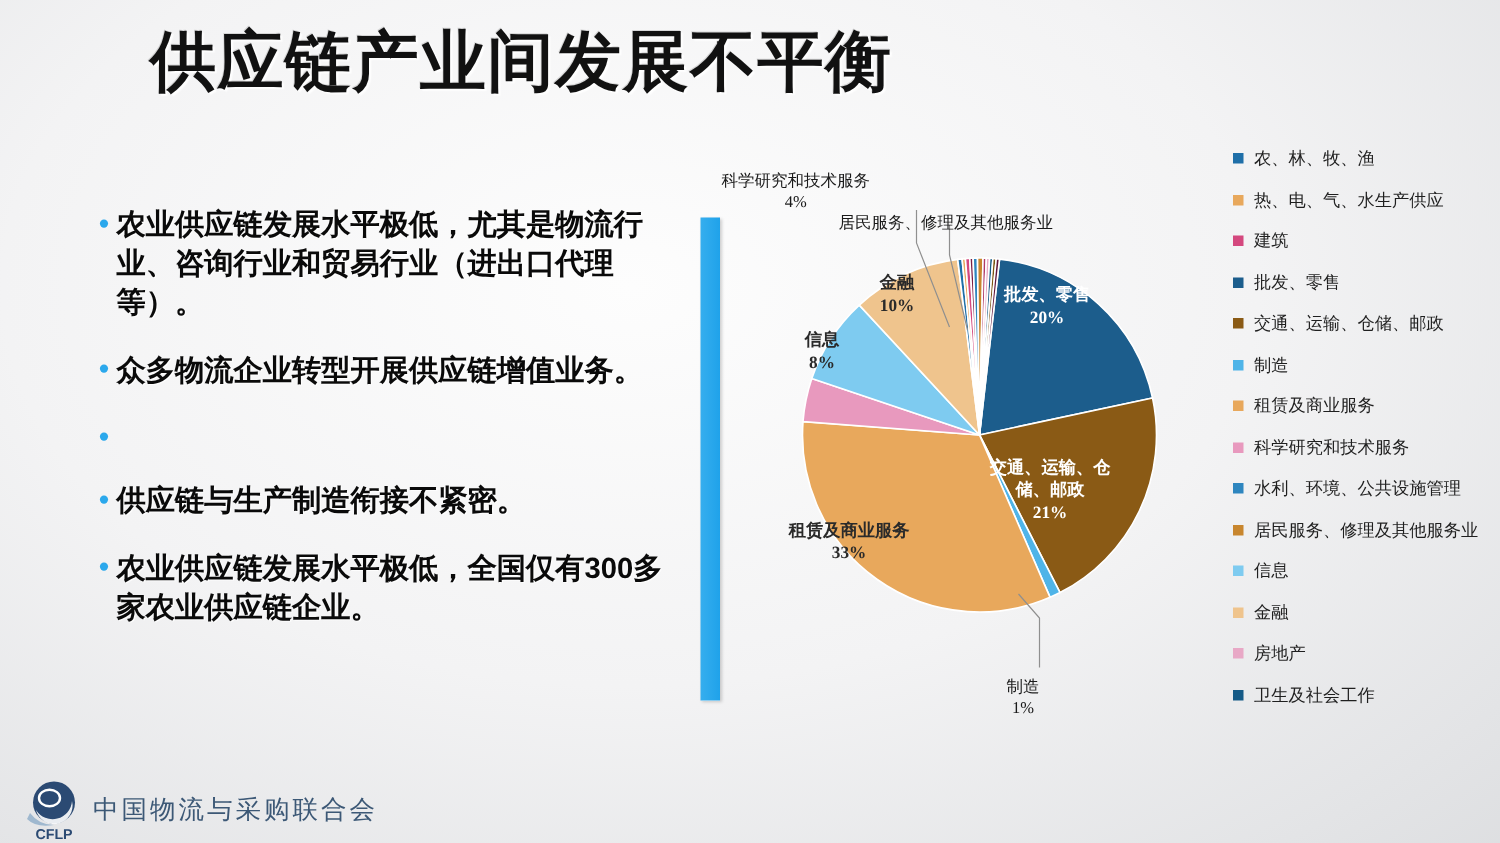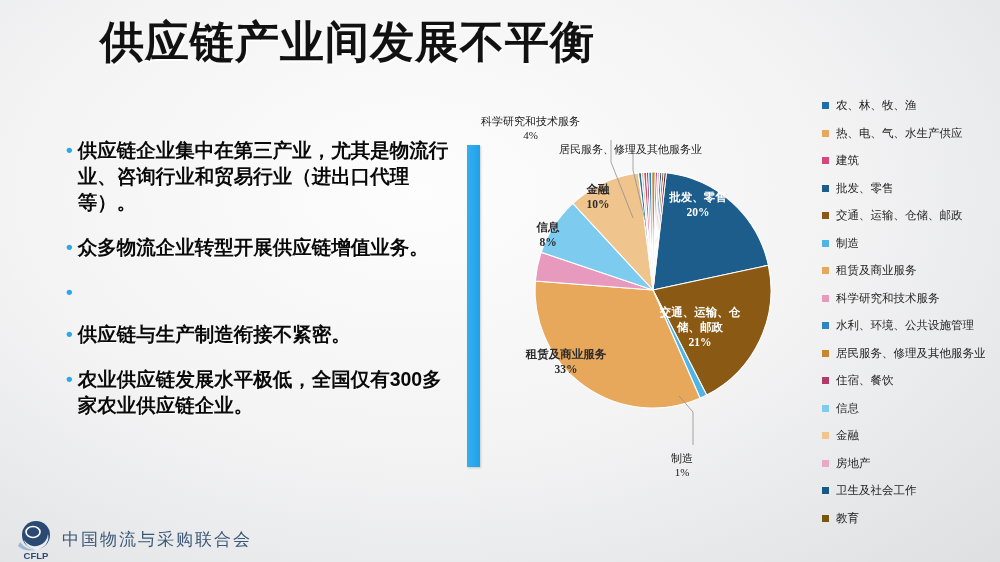--- a/index.html
+++ b/index.html
@@ -87,21 +87,21 @@
 </head>
 <body>
 
 <div class="slide">
 
   <div id="title">供应链产业间发展不平衡</div>
 
   <div id="bullets">
     <div class="bullet">
       <span class="dot">•</span>
-      <span class="txt">供应链企业集中在第三产业，尤其是物流行业、咨询行业和贸易行业（进出口代理等）。</span>
+      <span class="txt">农业供应链发展水平极低，尤其是物流行业、咨询行业和贸易行业（进出口代理等）。</span>
     </div>
     <div class="bullet">
       <span class="dot">•</span>
       <span class="txt">众多物流企业转型开展供应链增值业务。</span>
     </div>
     <div class="bullet">
       <span class="dot">•</span>
     </div>
     <div class="bullet">
       <span class="dot">•</span>
@@ -214,42 +214,34 @@
       </div>
       <div class="leg-item">
         <span class="leg-swatch" style="background: rgb(46, 134, 191);"></span>
         <span class="leg-label">水利、环境、公共设施管理</span>
       </div>
       <div class="leg-item">
         <span class="leg-swatch" style="background: rgb(200, 134, 46);"></span>
         <span class="leg-label">居民服务、修理及其他服务业</span>
       </div>
       <div class="leg-item">
-        <span class="leg-swatch" style="background: rgb(176, 58, 104);"></span>
-        <span class="leg-label">住宿、餐饮</span>
-      </div>
-      <div class="leg-item">
         <span class="leg-swatch" style="background: rgb(126, 203, 240);"></span>
         <span class="leg-label">信息</span>
       </div>
       <div class="leg-item">
         <span class="leg-swatch" style="background: rgb(239, 196, 141);"></span>
         <span class="leg-label">金融</span>
       </div>
       <div class="leg-item">
         <span class="leg-swatch" style="background: rgb(232, 168, 198);"></span>
         <span class="leg-label">房地产</span>
       </div>
       <div class="leg-item">
         <span class="leg-swatch" style="background: rgb(21, 90, 134);"></span>
         <span class="leg-label">卫生及社会工作</span>
-      </div>
-      <div class="leg-item">
-        <span class="leg-swatch" style="background: rgb(122, 84, 17);"></span>
-        <span class="leg-label">教育</span>
       </div>
       <div class="leg-item"></div>
     </div>
 
   <div id="footer">
     <svg id="logo" viewBox="0 0 44 44">
       <circle cx="22" cy="17" r="14" fill="#2b4a73"></circle>
       <path d="M10 22 a13 13 0 0 0 24 -6 a11 11 0 0 1 -24 6 z" fill="#ffffff" opacity="0.9"></path>
       <ellipse cx="19" cy="14" rx="7" ry="5.5" fill="none" stroke="#ffffff" stroke-width="1.6"></ellipse>
       <path d="M6 24 q6 8 16 8 q-12 2 -18 -4 z" fill="#9fb8cf"></path>

